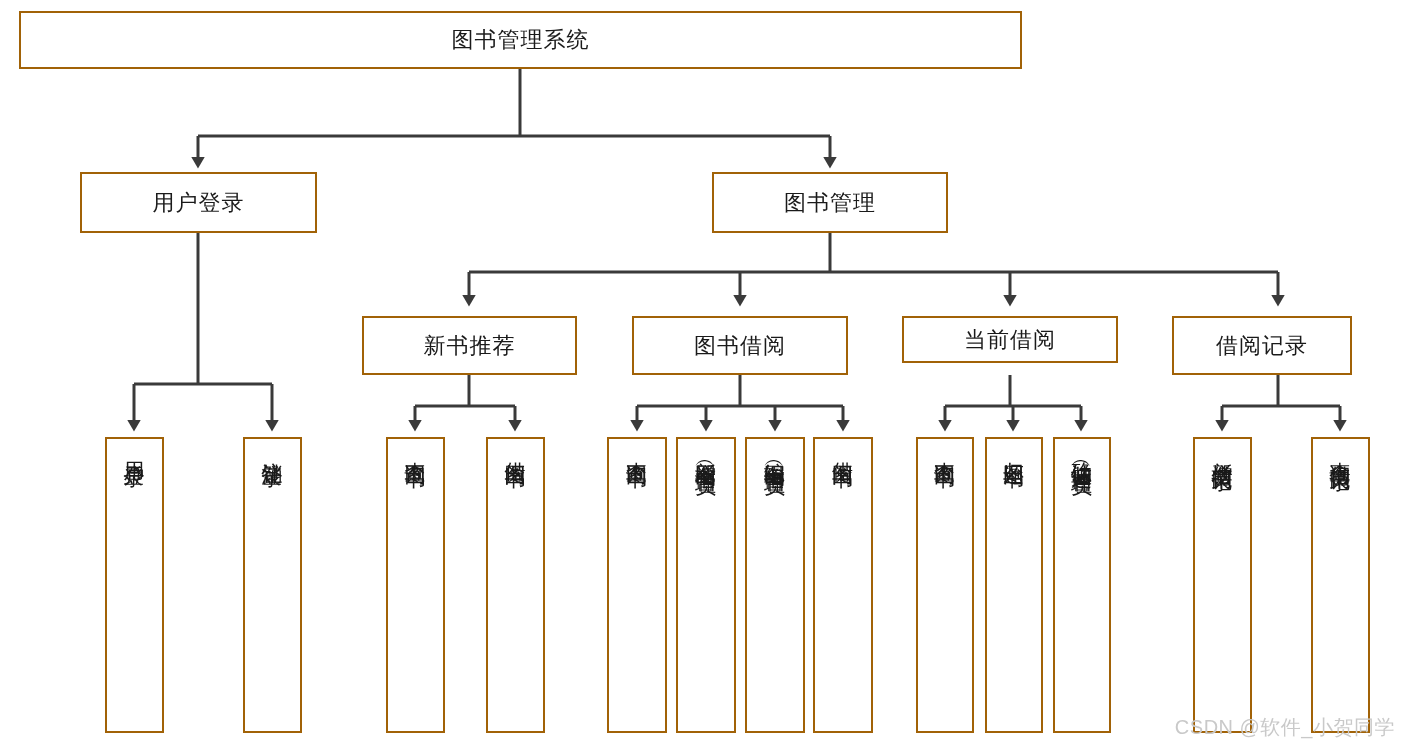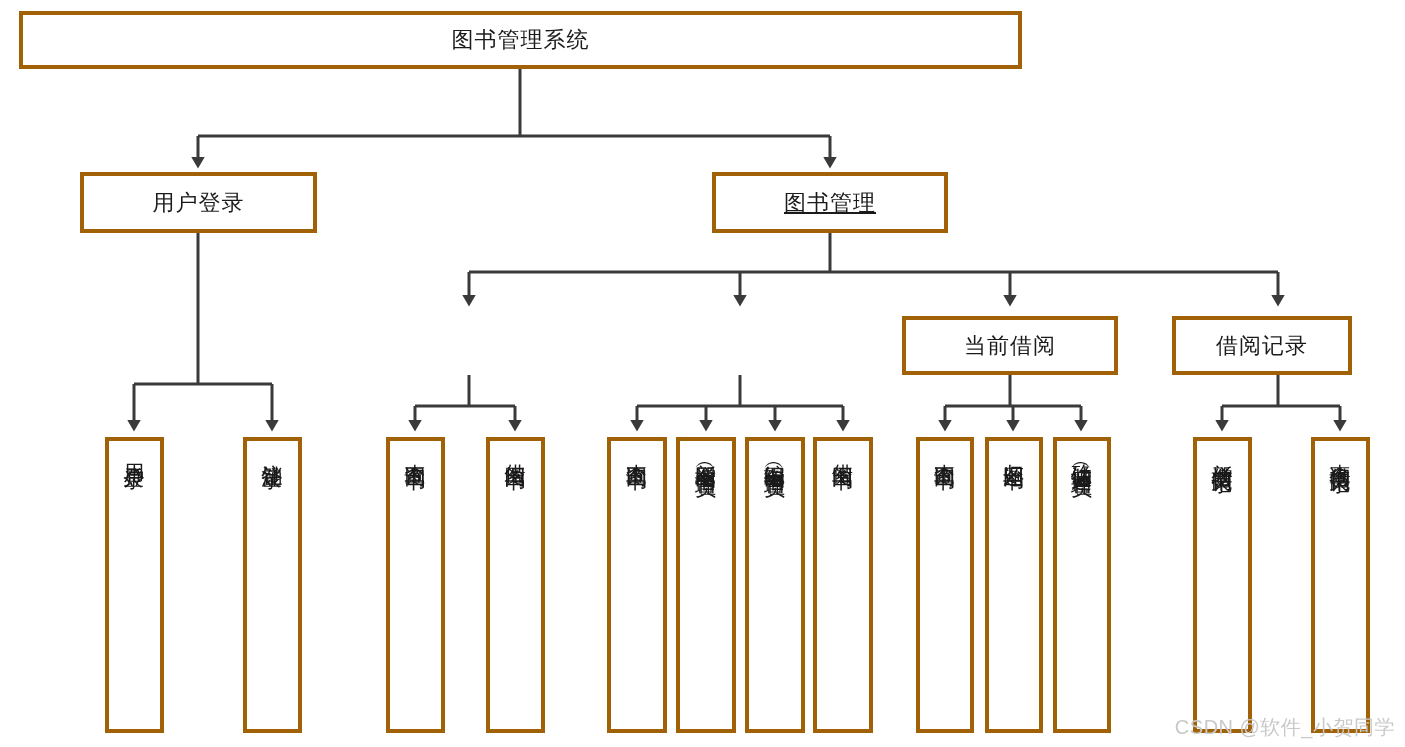--- a/index.html
+++ b/index.html
@@ -21,21 +21,21 @@
     position: absolute;
     left: 0;
     top: 0;
     width: 1405px;
     height: 747px;
   }
   .node-box {
     position: absolute;
     box-sizing: border-box;
     background: #ffffff;
-    border: 4px solid #a16207;
+    border: 2px solid #a16207;
     display: flex;
     align-items: center;
     justify-content: center;
     color: #1a1a1a;
   }
   .node-box .label {
     text-align: center;
     line-height: 1.15;
     white-space: nowrap;
   }
@@ -124,25 +124,31 @@
     </g>
   </svg>
 
   <div class="node-box node-h" style="left:19px; top:11px; width:1003px; height:58px;">
     <span class="label">图书管理系统</span>
   </div>
 
   <div class="node-box node-h" style="left:80px; top:172px; width:237px; height:61px;">
     <span class="label">用户登录</span>
   </div>
-  <div class="node-box node-h" style="left:712px; top:172px; width:236px; height:61px;text-decoration:underline;">
+  <div class="node-box node-h" style="left:712px; top:172px; width:236px; height:61px;">
     <span class="label">图书管理</span>
   </div>
 
-  <div class="node-box node-h" style="left:902px; top:316px; width:216px; height:59px;">
+  <div class="node-box node-h" style="left:362px; top:316px; width:215px; height:59px;">
+    <span class="label">新书推荐</span>
+  </div>
+  <div class="node-box node-h" style="left:632px; top:316px; width:216px; height:59px;">
+    <span class="label">图书借阅</span>
+  </div>
+  <div class="node-box node-h" style="left:902px; top:316px; width:216px; height:47px;">
     <span class="label">当前借阅</span>
   </div>
   <div class="node-box node-h" style="left:1172px; top:316px; width:180px; height:59px;">
     <span class="label">借阅记录</span>
   </div>
 
   <div class="node-box node-v" style="left:105px; top:437px; width:59px; height:296px;">
     <span class="label">用户登录</span>
   </div>
   <div class="node-box node-v" style="left:243px; top:437px; width:59px; height:296px;">

